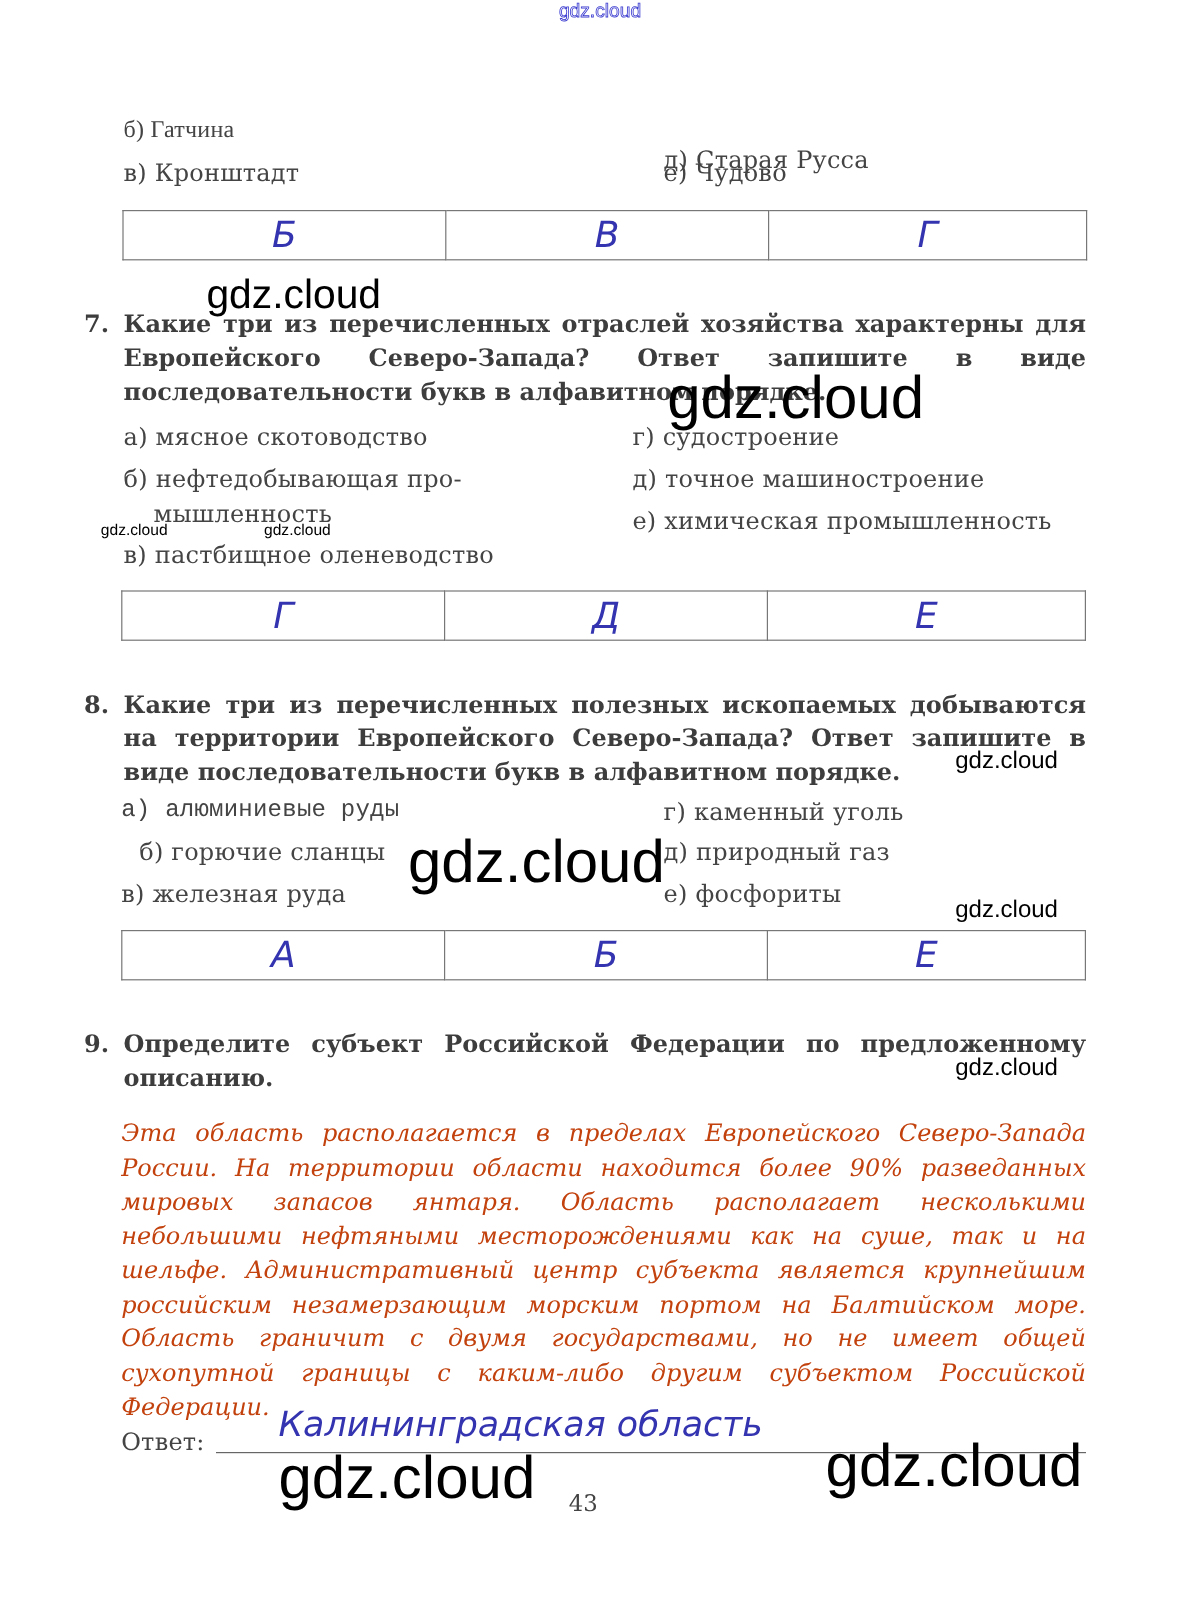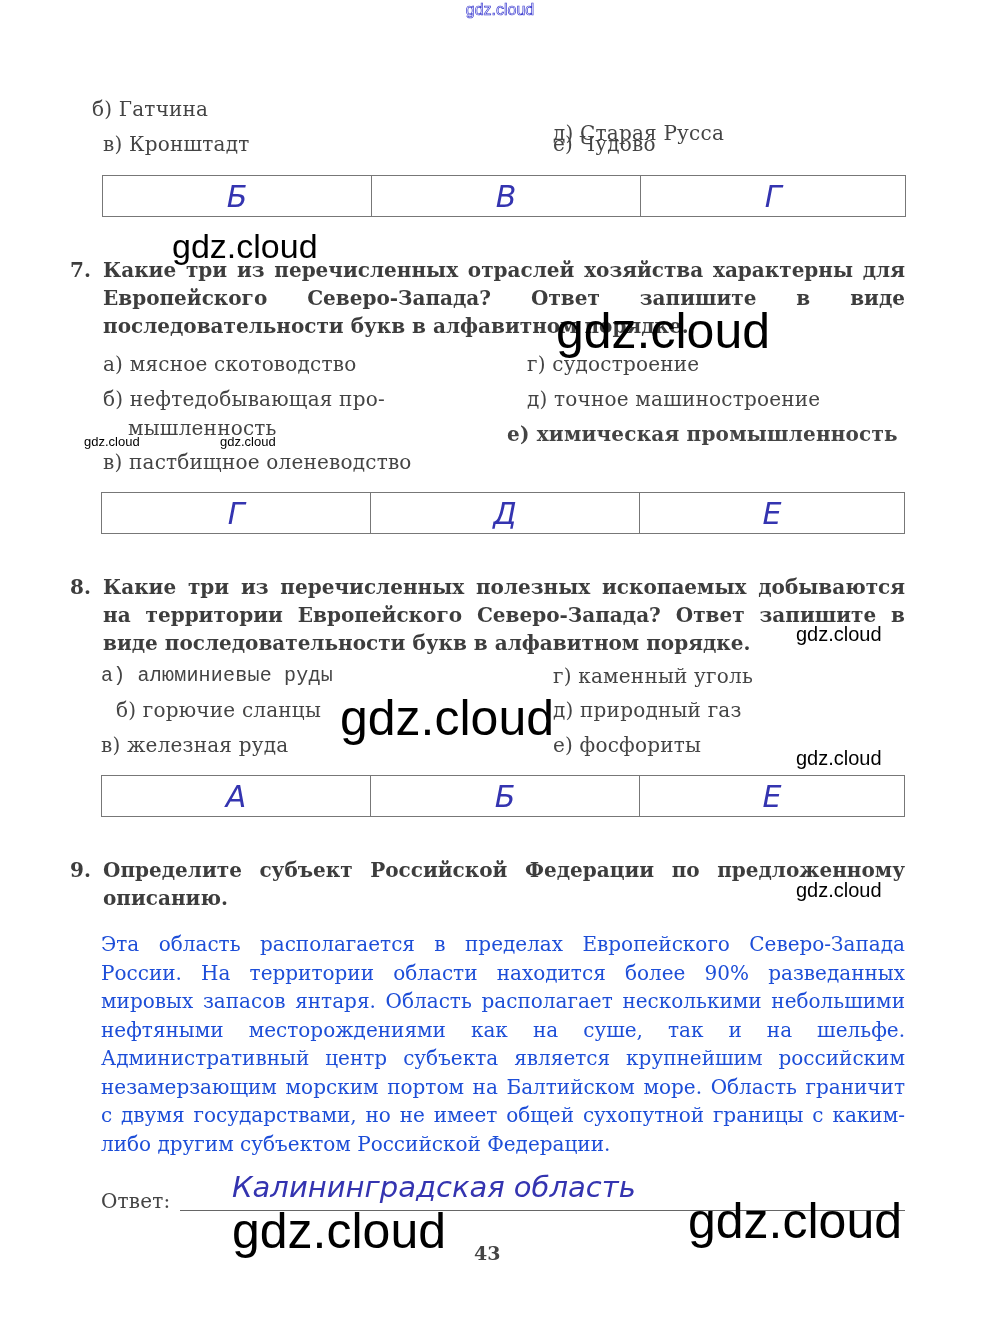--- a/index.html
+++ b/index.html
@@ -6,39 +6,39 @@
   body { width: 1000px; height: 1331px; position: relative; overflow: hidden;
          font-family: "DejaVu Serif", "Liberation Serif", serif; color: #3a3a3a; }
   .abs { position: absolute; }
   .wm-top { left: 0; width: 1000px; top: 1px; text-align: center;
             font-family: "Liberation Sans", sans-serif; font-size: 16px;
             color: #ffffff; -webkit-text-stroke: 0.7px #3a3ad0; letter-spacing: 0px; }
   .opt { font-size: 20px; letter-spacing: 0.2px; color: #444; white-space: nowrap; }
   .q { font-weight: bold; font-size: 20px; color: #3d3d3d; line-height: 28px; text-align: justify;
        text-align-last: left; }
   .q .num { position: absolute; left: -33px; }
-  .para { font-size: 20px; line-height: 28.5px; color: #1d4ed8; text-align: justify; }
+  .para { font-size: 20px; line-height: 28.5px; color: #c2410c; text-align: justify; font-style: italic; }
   .answer-table { border-collapse: collapse; border: 1.5px solid #666; }
   .answer-table td { border: 1.5px solid #777; height: 40px; text-align: center; padding: 0; }
   .hand { font-family: "DejaVu Sans", sans-serif; font-style: italic; color: #3434b0;
           font-size: 30px; font-weight: normal; }
   .wm { font-family: "Liberation Sans", sans-serif; color: #000; white-space: nowrap; line-height: 1; }
   .wm-s { font-size: 13px; }
   .wm-m { font-size: 20px; }
   .wm-l { font-size: 34px; }
   .wm-xl { font-size: 50px; }
   .ans-line { border-bottom: 1.5px solid #666; }
-  .page-num { font-weight: bold; font-size: 19px; color: #444; }
+  .page-num { font-weight: normal; font-size: 19px; color: #444; }
 </style>
 </head>
 <body>
 
 <div class="abs wm-top">gdz.cloud</div>
 
-<div class="abs opt" style="left:92px; top:97px;">б) Гатчина</div>
+<div class="abs opt" style="left:103px; top:97px;font-family:Liberation Serif, serif;">б) Гатчина</div>
 <div class="abs opt" style="left:103px; top:132px;">в) Кронштадт</div>
 <div class="abs opt" style="left:553px; top:97px;margin-top:24px;">д) Старая Русса</div>
 <div class="abs opt" style="left:553px; top:132px;">е) Чудово</div>
 
 <table class="abs answer-table" style="left:102px; top:175px; width:804px;">
   <tbody>
       <tr>
     <td style="width:268px;"><span class="hand">Б</span></td>
     <td style="width:268px;"><span class="hand">В</span></td>
     <td><span class="hand">Г</span></td>
@@ -49,21 +49,21 @@
 <div class="abs q" style="left:103px; top:256px; width:802px;">
   <span class="num">7.</span>
   <span>Какие три из перечисленных отраслей хозяйства характерны для Европейского Северо-Запада? Ответ запишите в виде последовательности букв в алфавитном порядке.</span>
 </div>
 <div class="abs opt" style="left:103px; top:352px;">а) мясное скотоводство</div>
 <div class="abs opt" style="left:103px; top:387px;">б) нефтедобывающая про-</div>
 <div class="abs opt" style="left:128px; top:416px;">мышленность</div>
 <div class="abs opt" style="left:103px; top:450px;">в) пастбищное оленеводство</div>
 <div class="abs opt" style="left:527px; top:352px;text-align:center;">г) судостроение</div>
 <div class="abs opt" style="left:527px; top:387px;">д) точное машиностроение</div>
-<div class="abs opt" style="left:507px; top:422px;font-weight:bold;">е) химическая промышленность</div>
+<div class="abs opt" style="left:527px; top:422px;">е) химическая промышленность</div>
 
 <table class="abs answer-table" style="left:101px; top:492px; width:804px;">
   <tbody>
       <tr>
     <td style="width:268px;"><span class="hand">Г</span></td>
     <td style="width:268px;"><span class="hand">Д</span></td>
     <td><span class="hand">Е</span></td>
   </tr>
 </tbody>
   </table>

